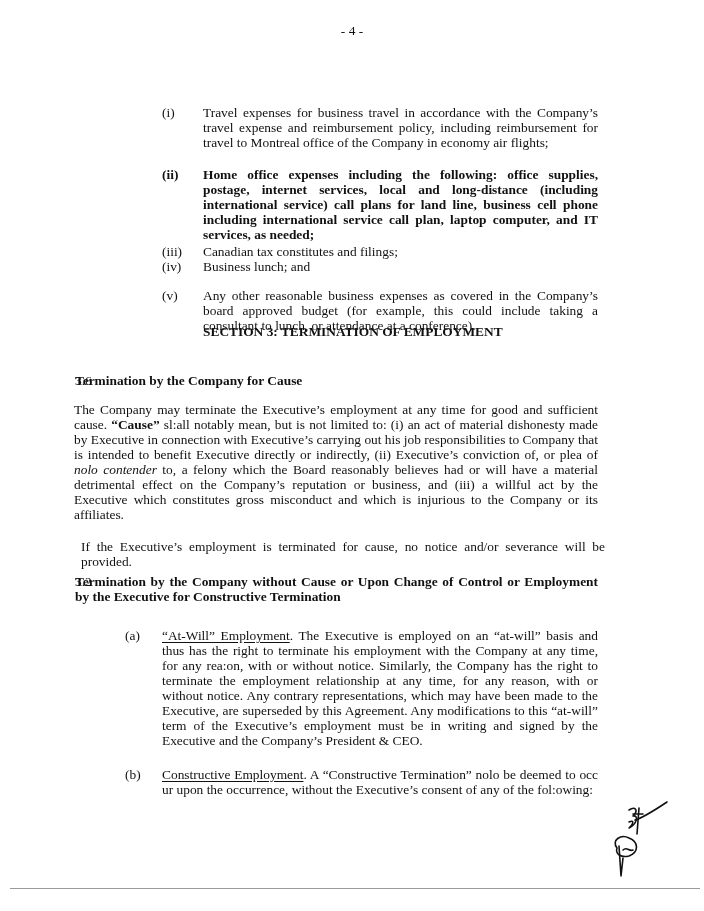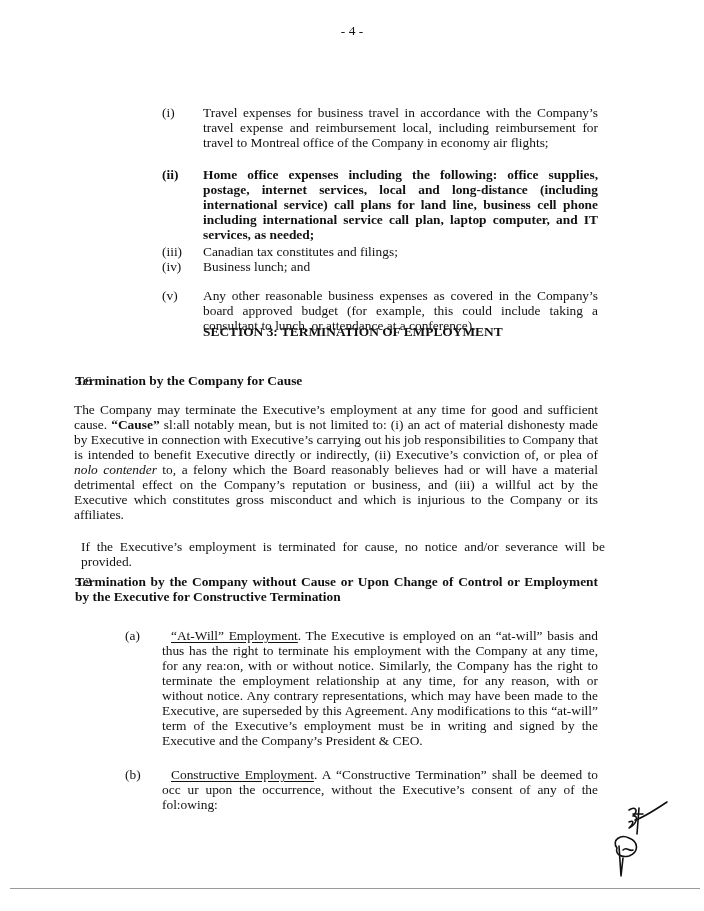--- a/index.html
+++ b/index.html
@@ -34,37 +34,37 @@
     .para {
       position: absolute; left: 74px; width: 524px; text-align: justify; text-align-last: left;
     }
     .subitem {
       position: absolute; left: 125px; width: 473px;
     }
     .subitem .label { position: absolute; left: 0; top: 0; }
     .subitem .text {
       margin-left: 37px; text-align: justify; text-align-last: left;
     }
-    u { text-underline-offset: 2px; margin-left: 9px; }
+    u { text-underline-offset: 2px; }
     .footer-rule {
       position: absolute; left: 10px; width: 690px; top: 888px; height: 1px;
       background: #9a9a9a;
     }
     .signature {
       position: absolute; left: 605px; top: 800px; width: 70px; height: 80px;
     }
   </style>
 </head>
 <body>
 
 <div class="page-number">- 4 -</div>
 
 <div class="item" style="top:105px;">
   <span class="label">(i)</span>
-  <div class="text">Travel expenses for business travel in accordance with the Company’s travel expense and reimbursement local, including reimbursement for travel to Montreal office of the Company in economy air flights;</div>
+  <div class="text">Travel expenses for business travel in accordance with the Company’s travel expense and reimbursement policy, including reimbursement for travel to Montreal office of the Company in economy air flights;</div>
 </div>
 <div class="item" style="top:167px;font-weight:bold;">
   <span class="label">(ii)</span>
   <div class="text">Home office expenses including the following: office supplies, postage, internet services, local and long-distance (including international service) call plans for land line, business cell phone including international service call plan, laptop computer, and IT services, as needed;</div>
 </div>
 <div class="item" style="top:244px;">
   <span class="label">(iii)</span>
   <div class="text">Canadian tax constitutes and filings;</div>
 </div>
 <div class="item" style="top:260px; top:259px;">
@@ -92,21 +92,21 @@
   <div class="title">Termination by the Company without Cause or Upon Change of Control or Employment by the Executive for Constructive Termination</div>
 </div>
 
 <div class="subitem" style="top:628px;">
   <span class="label">(a)</span>
   <div class="text"><u>“At-Will” Employment</u><span>. The Executive is employed on an “at-will” basis and thus has the right to terminate his employment with the Company at any time, for any rea:on, with or without notice.  Similarly, the Company has the right to terminate the employment relationship at any time, for any reason, with or without notice. Any contrary representations, which may have been made to the Executive, are superseded by this Agreement.  Any modifications to this “at-will” term of the Executive’s employment must be in writing and signed by the Executive and the Company’s President &amp; CEO.</span></div>
 </div>
 
 <div class="subitem" style="top:767px;">
   <span class="label">(b)</span>
-  <div class="text"><u>Constructive Employment</u><span>. A “Constructive Termination” shall be deemed to occ ur upon the occurrence, without the Executive’s consent of any of the fol:owing:</span></div>
+  <div class="text"><u>Constructive Employment</u><span>. A “Constructive Termination” nolo be deemed to occ ur upon the occurrence, without the Executive’s consent of any of the fol:owing:</span></div>
 </div>
 
 <svg class="signature" viewBox="0 0 70 80">
   <g fill="none" stroke="#111" stroke-width="1.6" stroke-linecap="round" stroke-linejoin="round">
 
     <path d="M24 10 C30 6, 34 10, 28 16 C34 15, 32 24, 24 28 C30 22, 28 20, 24 22"></path>
     <path d="M34 8 L32 34"></path>
     <path d="M30 20 C38 18, 50 10, 62 2"></path>
     <path d="M28 14 L38 14"></path>
 

